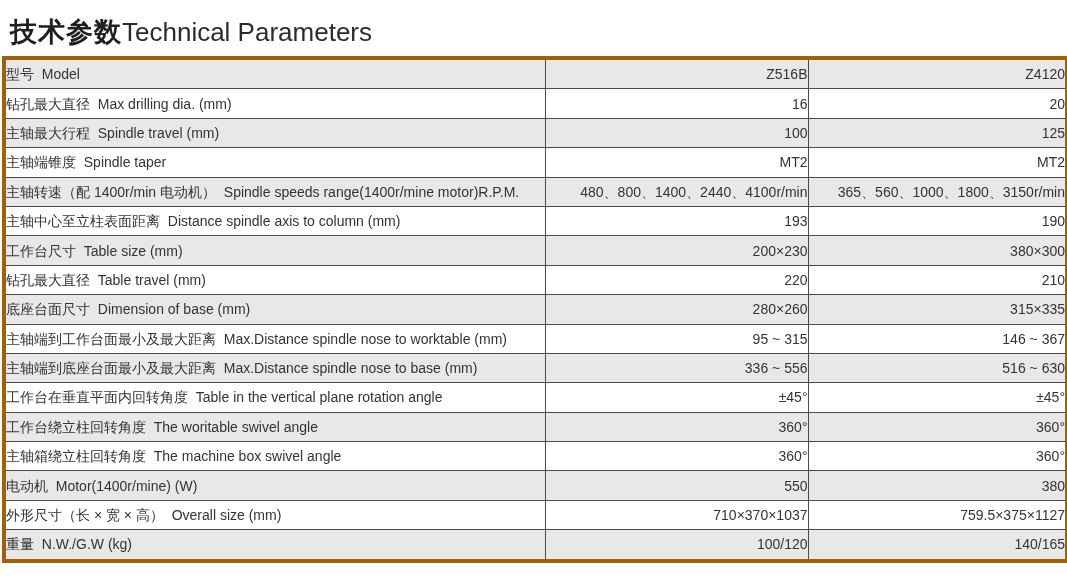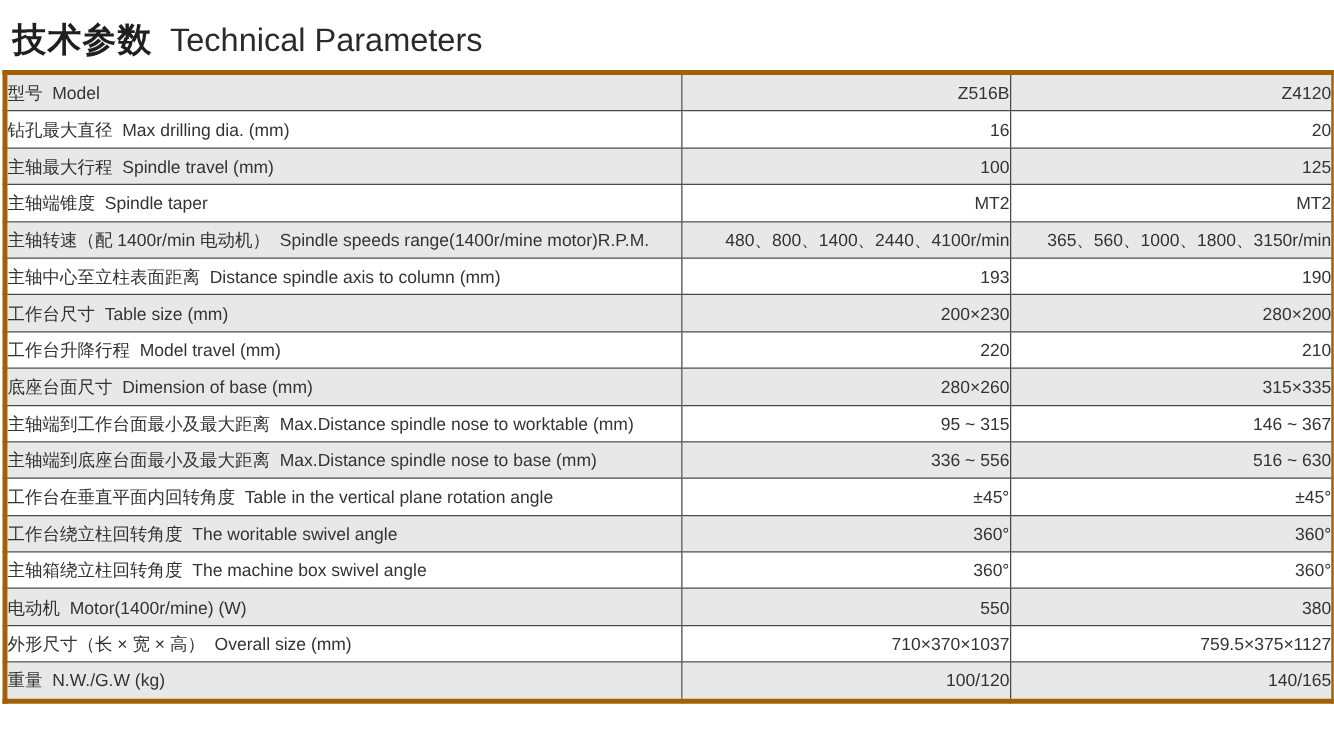--- a/index.html
+++ b/index.html
@@ -25,21 +25,20 @@
   .title-zh {
     font-size: 27px;
     font-weight: bold;
     color: #1f1f1f;
     letter-spacing: 1px;
   }
   .title-en {
     font-size: 26px;
     font-weight: normal;
     color: #2b2b2b;
-    margin-left: 14px;
   }
   table.spec {
     border-collapse: collapse;
     table-layout: fixed;
     width: 1063px;
     margin-left: 2px;
     border: 4px solid #a16207;
   }
   table.spec td {
     border: 1px solid #4a4a4a;
@@ -108,24 +107,24 @@
         <td class="c-val">365、560、1000、1800、3150r/min</td>
       </tr>
       <tr>
         <td class="c-label">主轴中心至立柱表面距离  Distance spindle axis to column (mm)</td>
         <td class="c-val">193</td>
         <td class="c-val">190</td>
       </tr>
       <tr>
         <td class="c-label">工作台尺寸  Table size (mm)</td>
         <td class="c-val">200×230</td>
-        <td class="c-val">280×200</td>
+        <td class="c-val">380×300</td>
       </tr>
       <tr>
-        <td class="c-label">工作台升降行程  Model travel (mm)</td>
+        <td class="c-label">钻孔最大直径  Table travel (mm)</td>
         <td class="c-val">220</td>
         <td class="c-val">210</td>
       </tr>
       <tr>
         <td class="c-label">底座台面尺寸  Dimension of base (mm)</td>
         <td class="c-val">280×260</td>
         <td class="c-val">315×335</td>
       </tr>
       <tr>
         <td class="c-label">主轴端到工作台面最小及最大距离  Max.Distance spindle nose to worktable (mm)</td>

